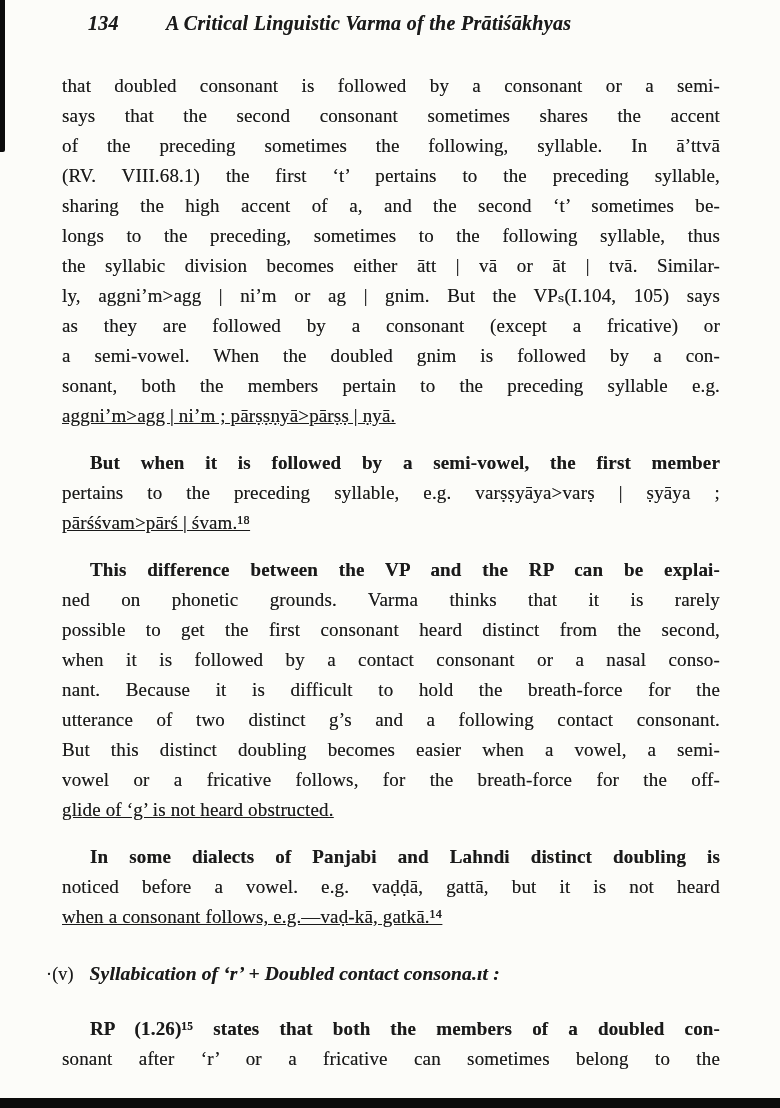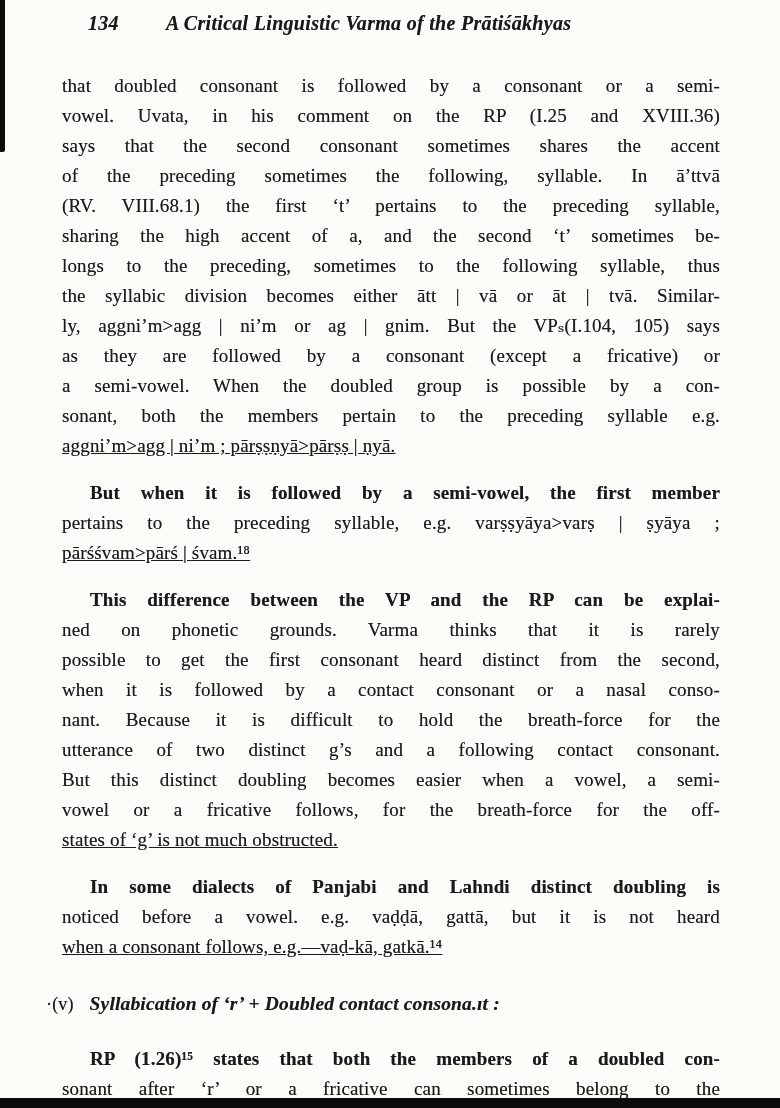--- a/index.html
+++ b/index.html
@@ -65,50 +65,49 @@
 
   <header class="running-header">
     <span class="pageno">134</span>
     <span class="running-title">A Critical Linguistic Varma of the Prātiśākhyas</span>
   </header>
 
   <main class="page-body">
 
     <p class="para first">
       <span class="line">that doubled  consonant is followed by a consonant or a semi-</span>
-      <span class="line">vowel.  Uvata, in his comment on the RP (I.25 and  XVIII.36)</span>
       <span class="line">says that the second consonant sometimes shares the accent</span>
       <span class="line">of the preceding sometimes the following, syllable.  In ā’ttvā</span>
       <span class="line">(RV.  VIII.68.1)  the first ‘t’ pertains to the preceding syllable,</span>
       <span class="line">sharing the high accent of a, and the second ‘t’ sometimes be-</span>
       <span class="line">longs to the preceding, sometimes to the following syllable, thus</span>
       <span class="line">the syllabic division becomes either ātt | vā or āt | tvā. Similar-</span>
       <span class="line">ly, aggni’m&gt;agg | ni’m or ag | gnim. But the VPₛ(I.104, 105) says</span>
       <span class="line">as they are followed by a consonant (except a fricative) or</span>
-      <span class="line">a semi-vowel.  When the doubled group is possible by a con-</span>
+      <span class="line">a semi-vowel.  When the doubled gnim is followed by a con-</span>
       <span class="line">sonant, both the members pertain to the preceding syllable e.g.</span>
       <span class="line">aggni’m&gt;agg | ni’m ; pārṣṣṇyā&gt;pārṣṣ | ṇyā.</span>
     </p>
 
     <p class="para indent">
       <span class="line">But when it is followed by a semi-vowel, the first member</span>
       <span class="line">pertains to the preceding syllable, e.g. varṣṣyāya&gt;varṣ | ṣyāya ;</span>
       <span class="line">pārśśvam&gt;pārś | śvam.¹⁸</span>
     </p>
 
     <p class="para indent">
       <span class="line">This difference between the VP and the RP can be explai-</span>
       <span class="line">ned on phonetic grounds.  Varma thinks that it is rarely</span>
       <span class="line">possible to get the first consonant heard distinct from the second,</span>
       <span class="line">when it is followed by a contact consonant or a nasal conso-</span>
       <span class="line">nant. Because it is difficult to hold the breath-force for the</span>
       <span class="line">utterance of two distinct g’s and a following contact consonant.</span>
       <span class="line">But this distinct doubling becomes easier when a vowel, a semi-</span>
       <span class="line">vowel or a fricative follows, for the breath-force for the off-</span>
-      <span class="line">states of ‘g’ is not much obstructed.</span>
+      <span class="line">glide of ‘g’ is not heard obstructed.</span>
     </p>
 
     <p class="para indent">
       <span class="line">In some dialects of Panjabi and Lahndi distinct  doubling is</span>
       <span class="line">noticed before a vowel. e.g. vaḍḍā, gattā, but it is not heard</span>
       <span class="line">when a consonant follows, e.g.—vaḍ-kā, gatkā.¹⁴</span>
     </p>
 
     <div class="section-heading">
       <span class="marker">·(v)</span><span class="heading-text">Syllabication of ‘r’ + Doubled contact consona.ıt :</span>

